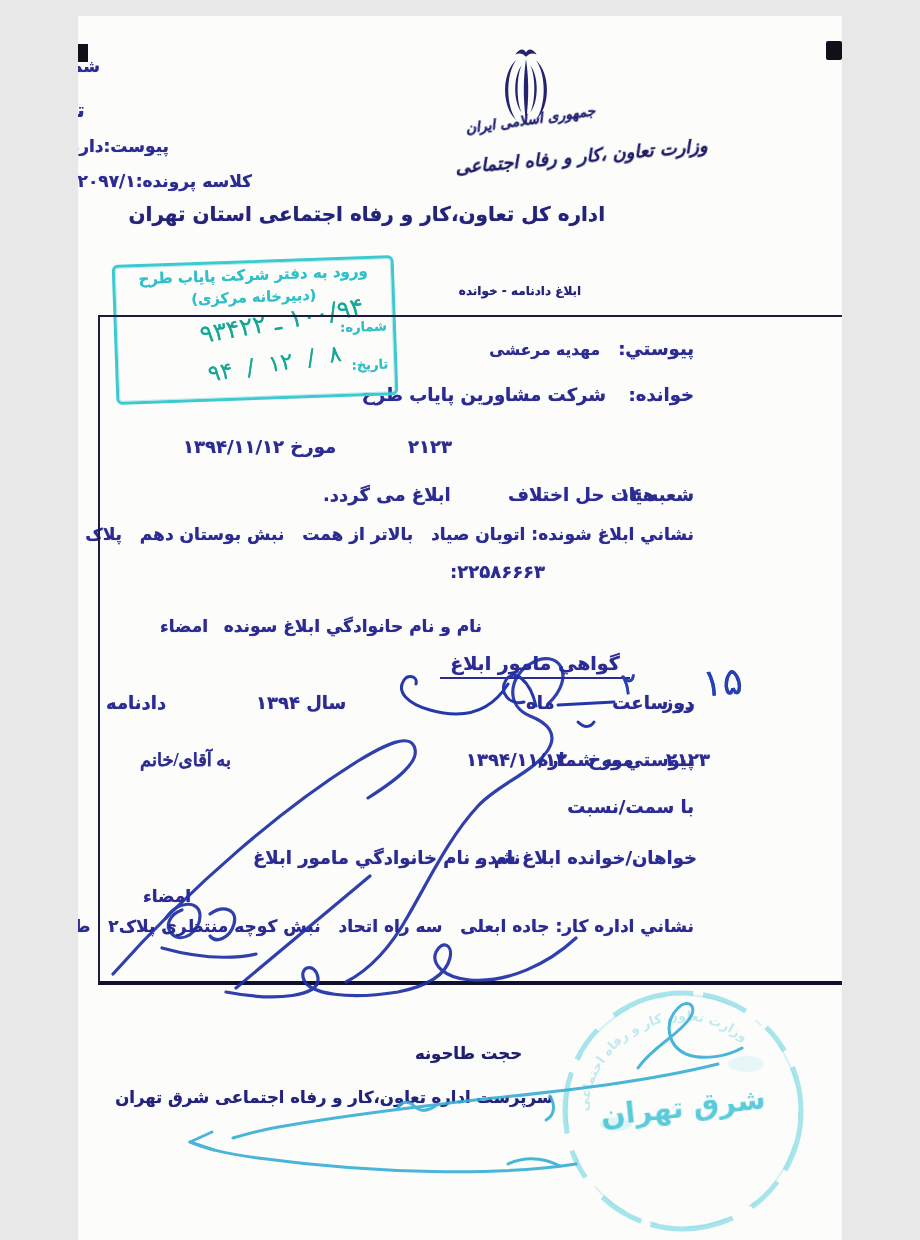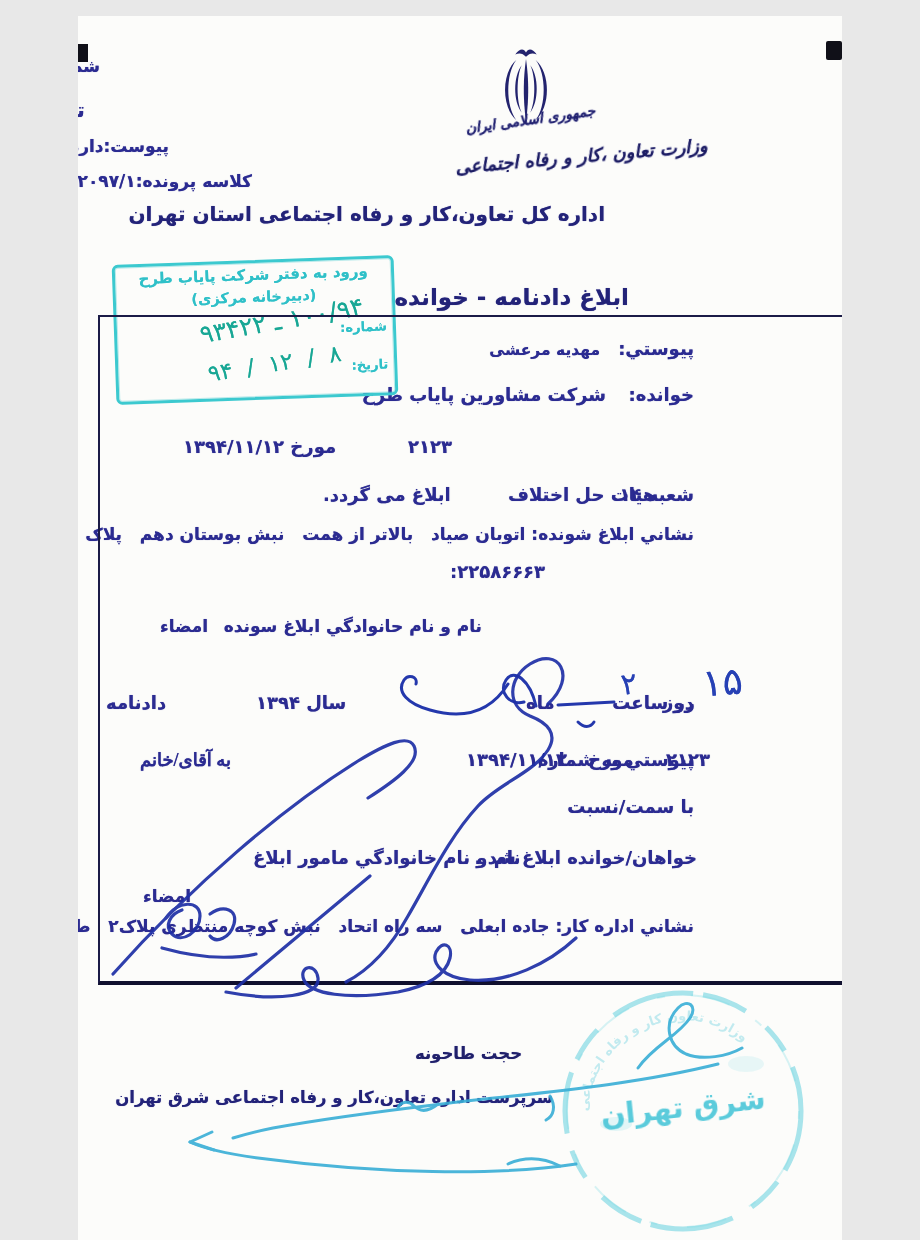--- a/index.html
+++ b/index.html
@@ -22,21 +22,21 @@
   .meta4{top:155px;right:590px;font-size:17px;}
   
   .emblem{position:absolute;left:412px;top:30px;width:72px;height:86px;}
   .callig1{top:98px;left:348px;width:170px;font-size:14px;font-style:italic;
     transform:rotate(-8deg);filter:blur(.3px);color:#20206e;}
   .callig2{top:132px;left:320px;width:310px;font-size:18px;font-style:italic;
     transform:rotate(-5deg);filter:blur(.3px);color:#1c1c62;}
   
   .orgmain{top:186px;left:112px;width:415px;font-size:20px;text-align:center;color:#232378;}
   .orgsub{top:238px;left:230px;width:335px;font-size:16.5px;text-align:center;}
-  .doctitle{top:268px;left:333px;width:218px;font-size:23px;text-align:center;color:#232378;}
+  .doctitle{top:268px;left:333px;width:218px;font-size:12px;text-align:center;color:#232378;}
   
   .mainbox{
     position:absolute;left:20px;top:299px;width:772px;height:664px;
     border:2px solid #1b1b46;border-bottom:4px solid #10102e;z-index:3;
   }
   
   .entrystamp{
     position:absolute;left:36px;top:244px;width:276px;height:134px;
     border:3px solid #3cc9cf;border-radius:6px;transform:rotate(-2deg);
     box-shadow:inset 0 0 0 1px rgba(60,201,207,.35);z-index:2;overflow:visible;
@@ -153,20 +153,21 @@
   <div class="t r-branch">شعبه ۱۴</div>
   <div class="t r-board">هیات حل اختلاف</div>
   <div class="t r-served">ابلاغ می گردد.</div>
 
   <div class="t r-address">نشاني ابلاغ شونده: اتوبان صیاد   بالاتر از همت   نبش بوستان دهم   پلاک ۵۶/۱   تلفن</div>
   <div class="t r-phone">۲۲۵۸۶۶۶۳:</div>
 
   <div class="t r-reclabel">نام و نام حانوادگي ابلاغ سونده</div>
   <div class="t r-sign1">امضاء</div>
 
+  <div class="t r-cert">گواهي مامور ابلاغ</div>
 
   <div class="t r-attime">در ساعت</div>
   <div class="t r-day">روز</div>
   <div class="t r-month">ماه</div>
   <div class="t r-year">سال ۱۳۹۴</div>
   <div class="t r-dadnameh">دادنامه</div>
 
   <div class="t r-attno-l">پیوستي به شماره</div>
   <div class="t r-attno">۲۱۲۳</div>
   <div class="t r-attdated">مورخ</div>

